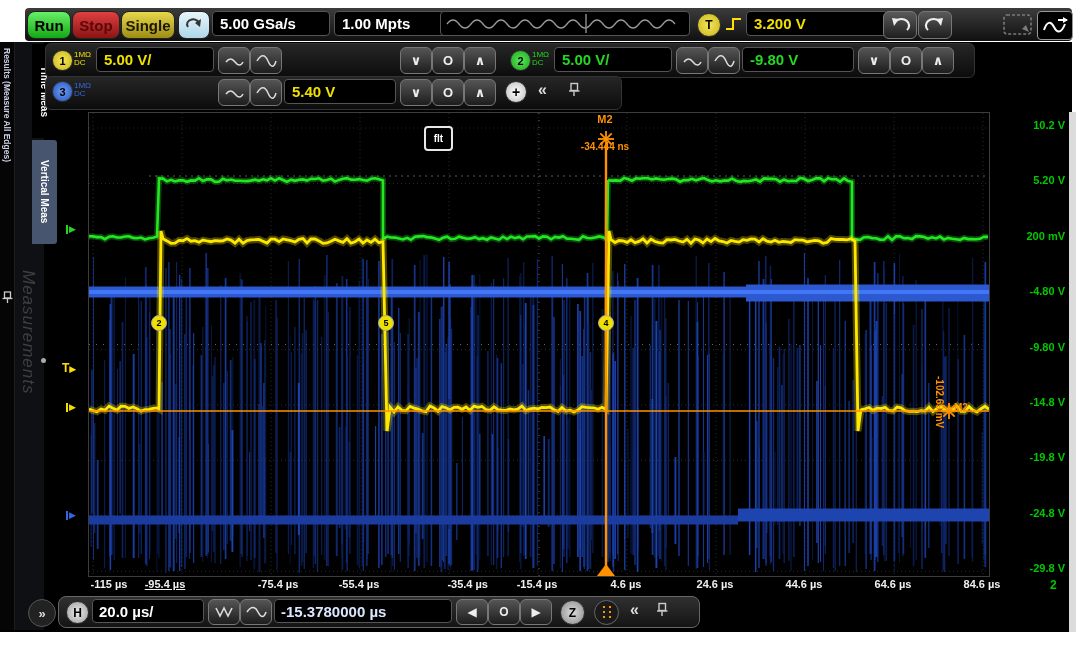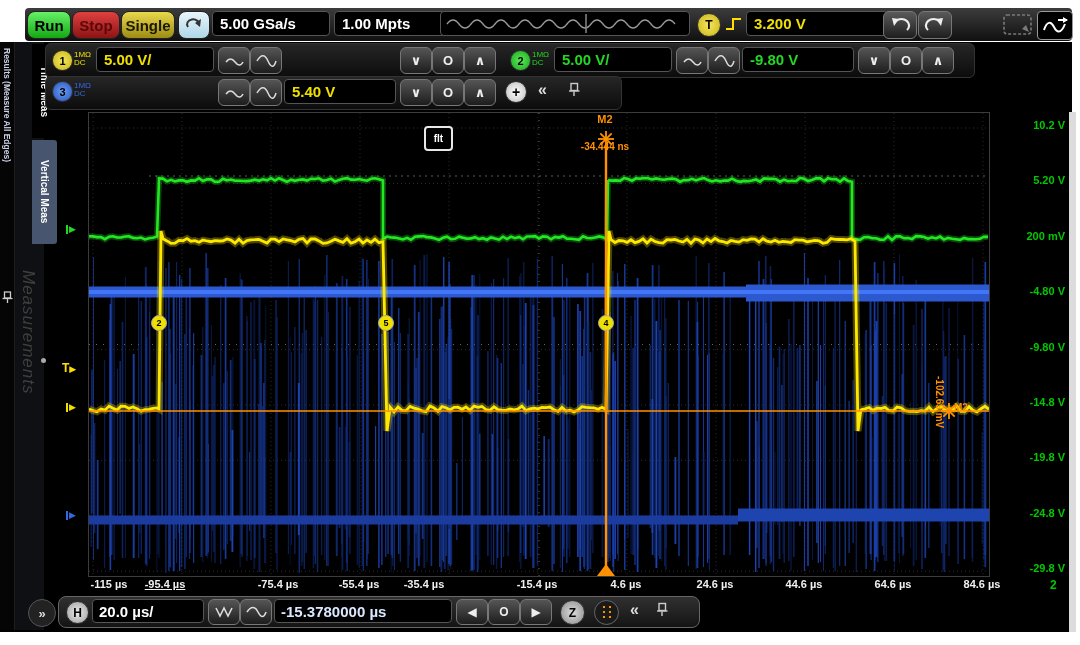--- a/index.html
+++ b/index.html
@@ -640,21 +640,21 @@
       <div class="vlab" style="top: 396px;">-14.8 V</div>
       <div class="vlab" style="top: 451.4px;">-19.8 V</div>
       <div class="vlab" style="top: 506.8px;">-24.8 V</div>
       <div class="vlab" style="top: 562.2px;">-29.8 V</div>
     </div>
   <div id="t-labels">
       <div class="tlab" style="left: 69px;">-115 µs</div>
       <div class="tlab" style="left: 125px; text-decoration: underline;">-95.4 µs</div>
       <div class="tlab" style="left: 238px;">-75.4 µs</div>
       <div class="tlab" style="left: 319px;">-55.4 µs</div>
-      <div class="tlab" style="left: 384px;">-35.4 µs</div>
+      <div class="tlab" style="left: 408px; text-align: right;">-35.4 µs</div>
       <div class="tlab" style="left: 497px;">-15.4 µs</div>
       <div class="tlab" style="left: 586px;">4.6 µs</div>
       <div class="tlab" style="left: 675px;">24.6 µs</div>
       <div class="tlab" style="left: 764px;">44.6 µs</div>
       <div class="tlab" style="left: 853px;">64.6 µs</div>
       <div class="tlab" style="left: 942px;">84.6 µs</div>
     </div>
   <div id="edge-markers">
       <div class="edgec" style="left: 151px; top: 315px;">2</div>
       <div class="edgec" style="left: 378px; top: 315px;">5</div>

